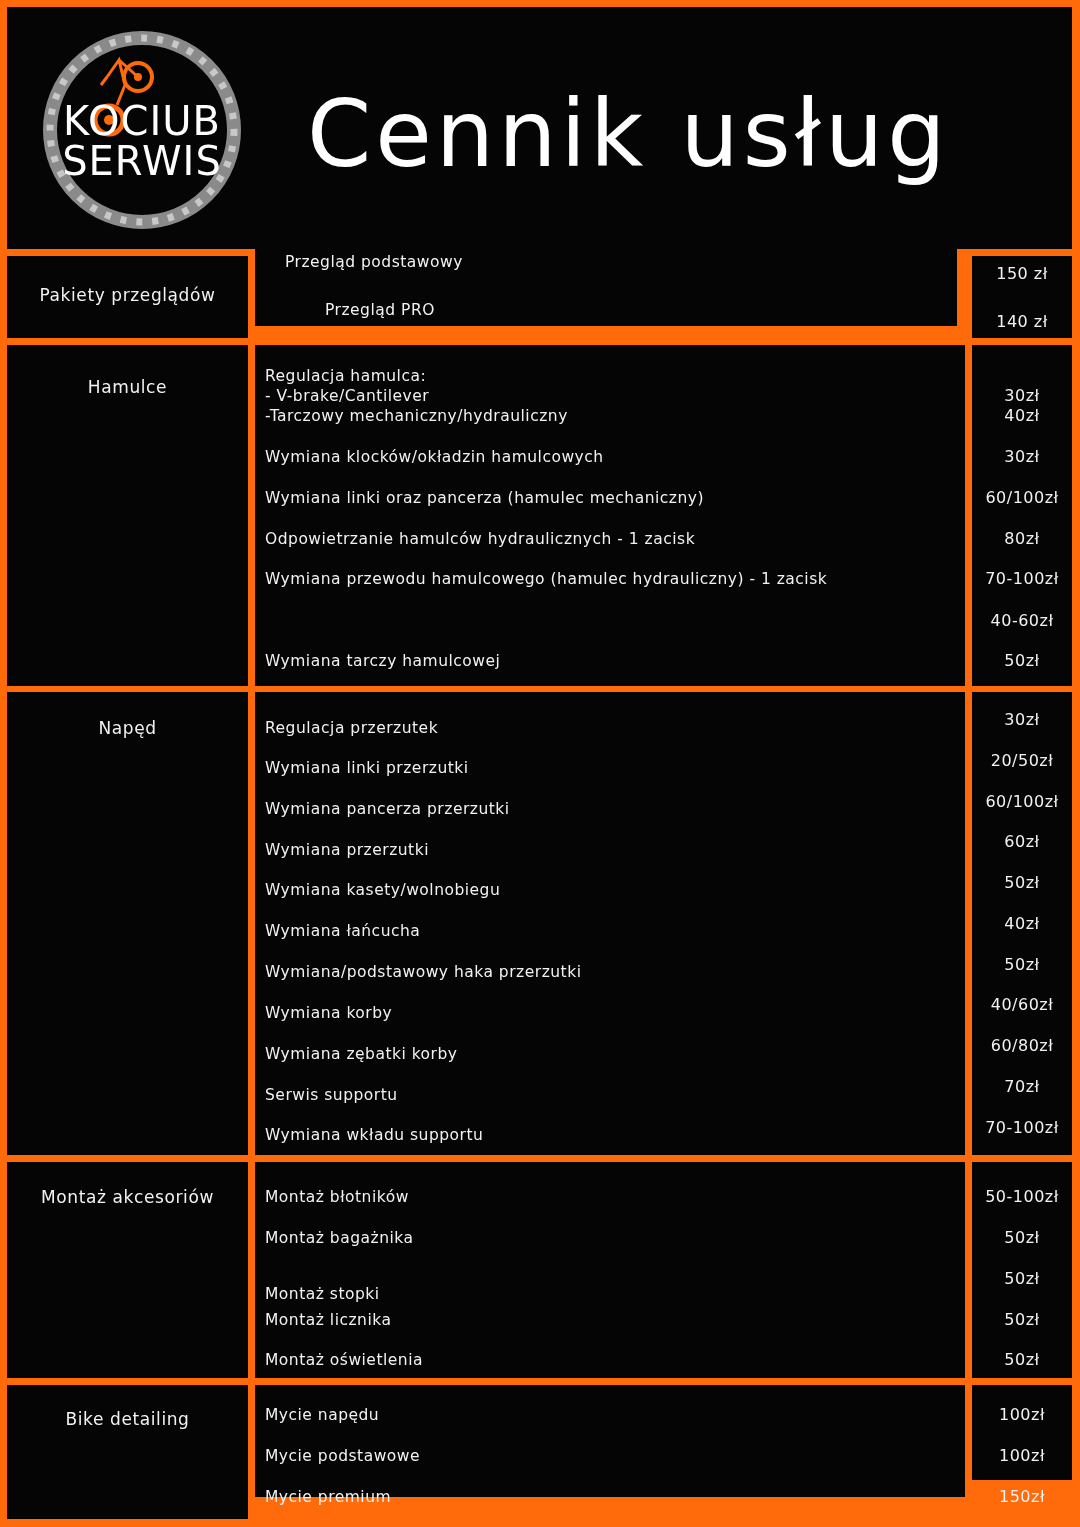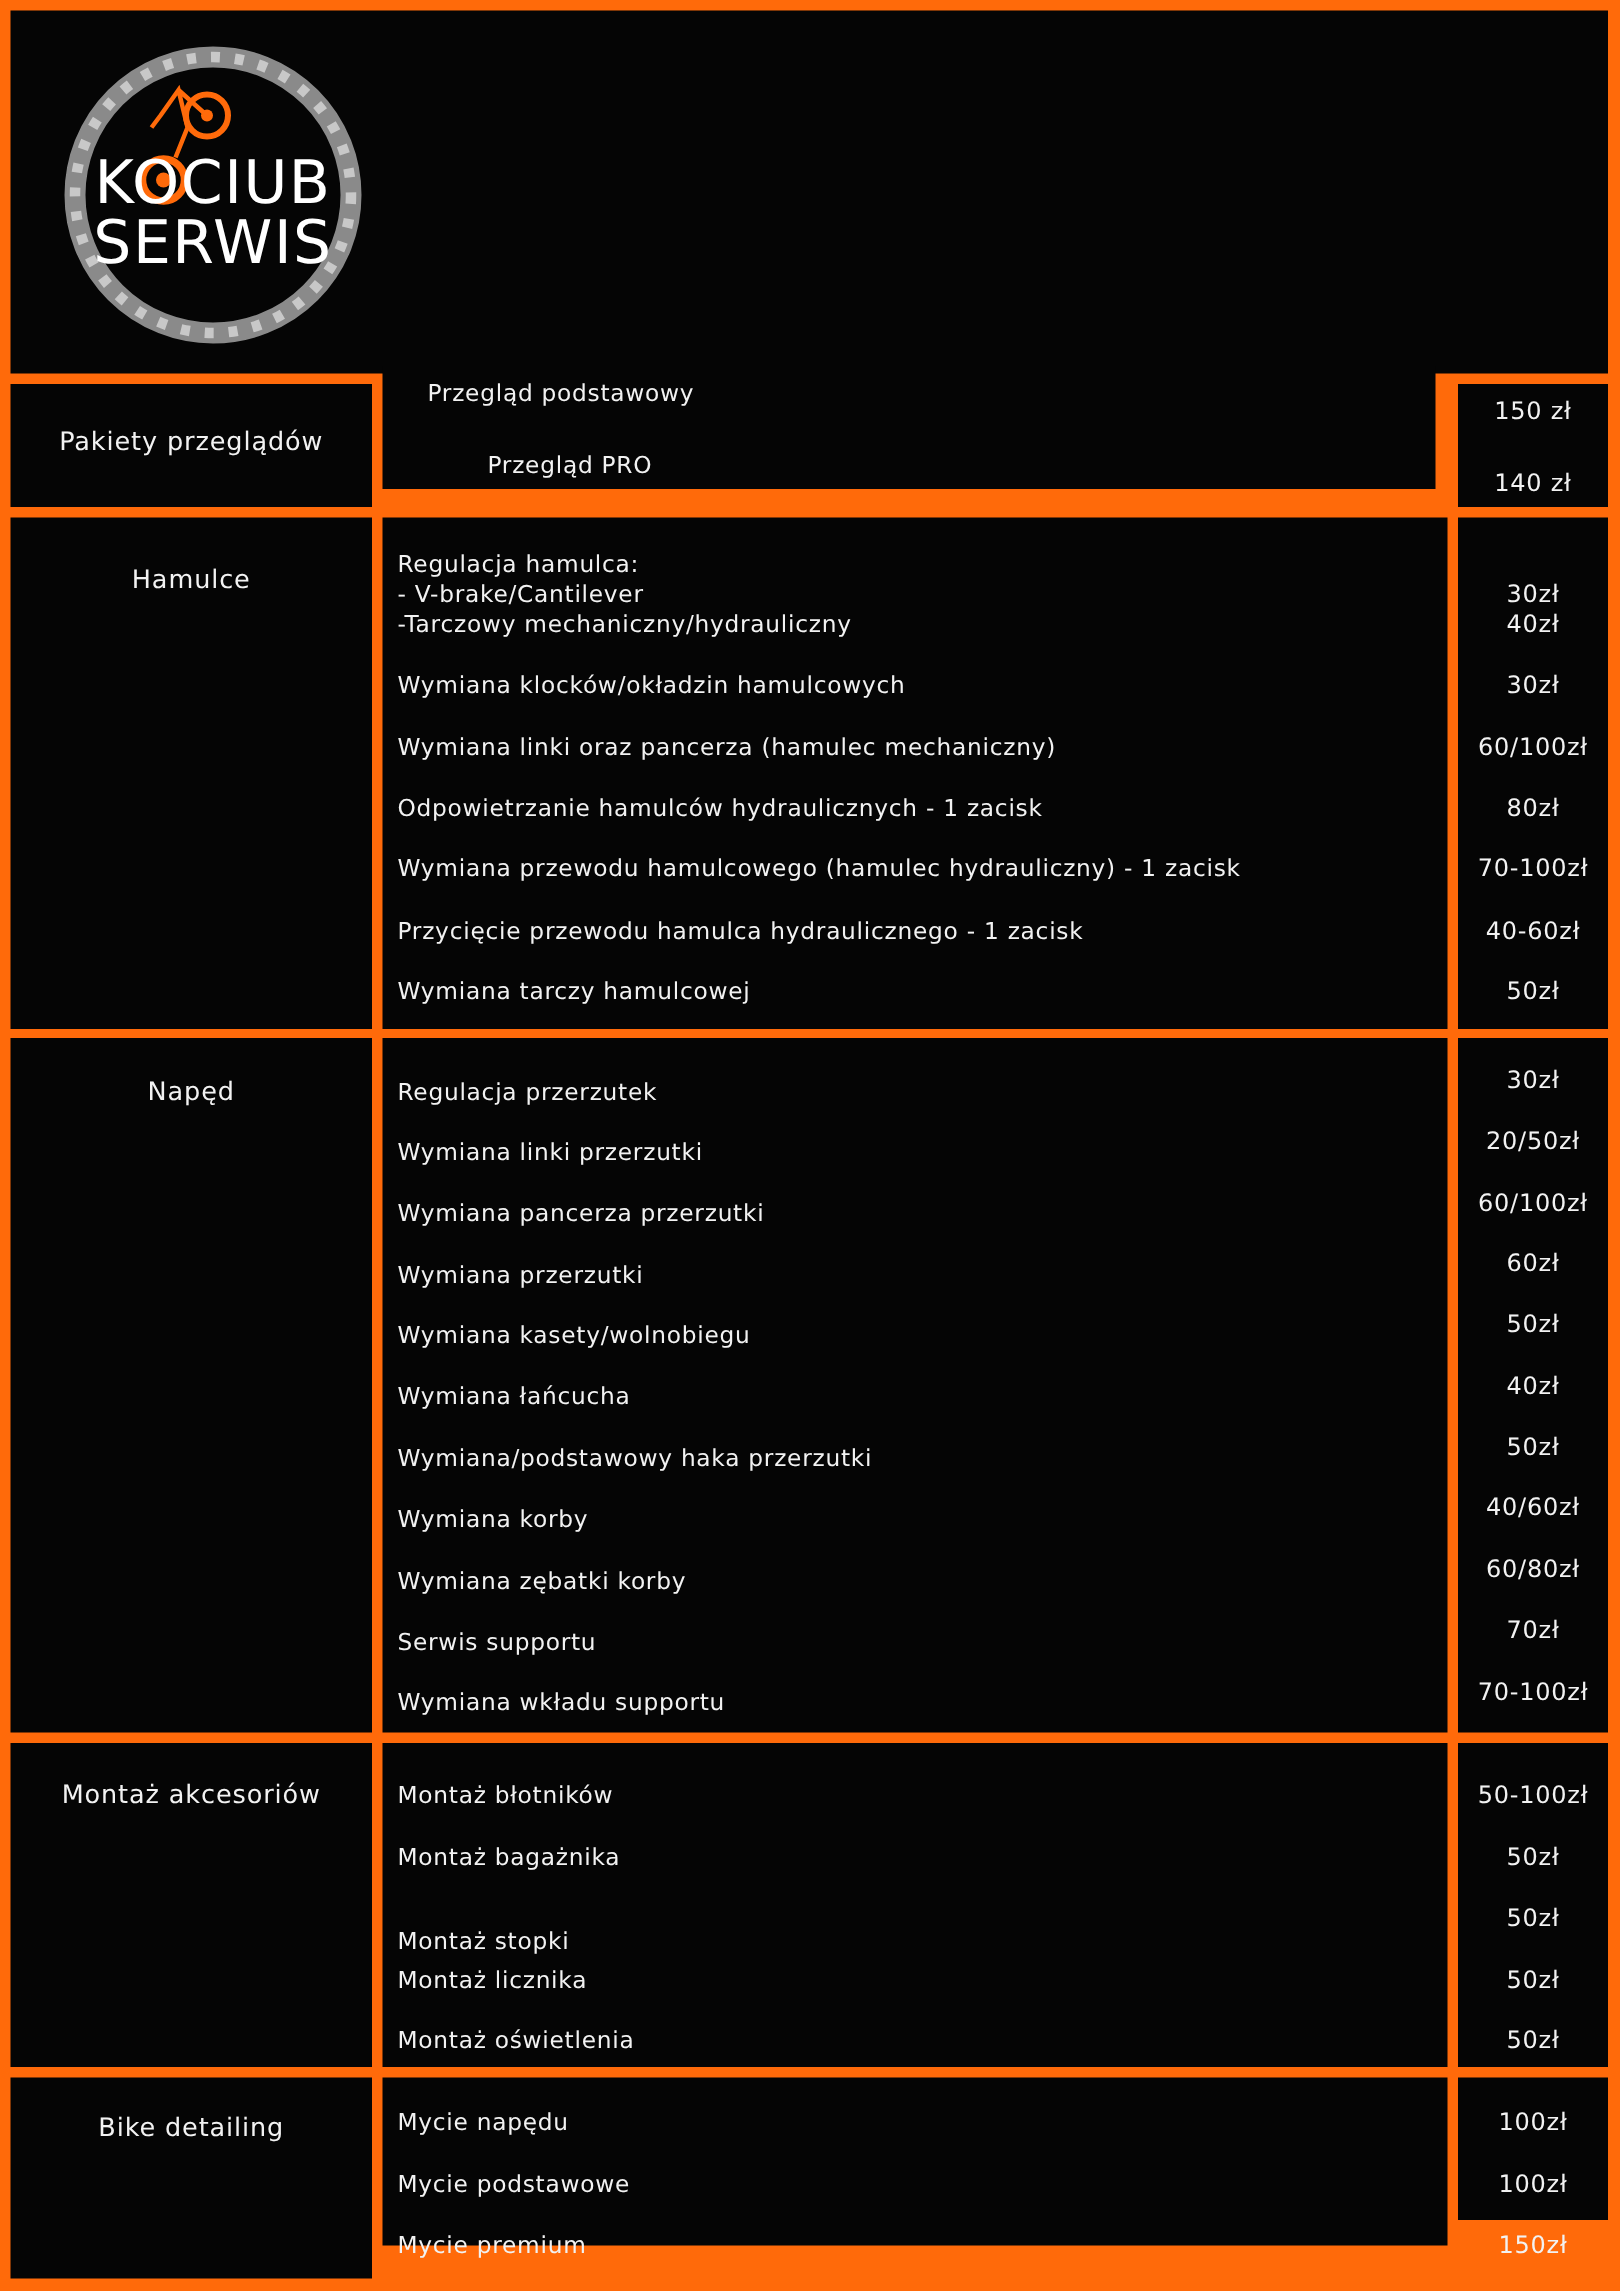--- a/index.html
+++ b/index.html
@@ -22,20 +22,21 @@
     <circle cx="105" cy="105" r="92" fill="none" stroke="#8a8a8a" stroke-width="14"></circle>
     <circle cx="105" cy="105" r="92" fill="none" stroke="#c8c8c8" stroke-width="7" stroke-dasharray="6 10"></circle>
     <circle cx="101" cy="52" r="14" fill="none" stroke="#ff6a0a" stroke-width="4"></circle>
     <circle cx="101" cy="52" r="4" fill="#ff6a0a"></circle>
     <path d="M70 52 L82 35 L88 60 L80 80 M82 35 L101 52 M70 52 L64 60" stroke="#ff6a0a" stroke-width="3" fill="none"></path>
     <circle cx="72" cy="95" r="14" fill="none" stroke="#ff6a0a" stroke-width="5"></circle>
     <circle cx="72" cy="95" r="5" fill="#ff6a0a"></circle>
     <text x="105" y="110" text-anchor="middle" fill="#ffffff" font-size="40" font-family="DejaVu Sans, sans-serif" letter-spacing="1">KOCIUB</text>
     <text x="105" y="150" text-anchor="middle" fill="#ffffff" font-size="40" font-family="DejaVu Sans, sans-serif" letter-spacing="1">SERWIS</text>
   </svg>
+  <div class="title">Cennik usług</div>
 </div>
 
 <div class="cell" style="left:7px; top:256px; width:241px; height:82px;">
   <div class="cat" style="margin-top:29px;">Pakiety przeglądów</div>
 </div>
 <div class="cell" style="left:255px; top:244px; width:702px; height:82px;">
   <div class="item" style="left:30px; top:8px;">Przegląd podstawowy</div>
   <div class="item" style="left:70px; top:56px;">Przegląd PRO</div>
 </div>
 <div class="cell" style="left:972px; top:256px; width:100px; height:82px;">
@@ -47,21 +48,20 @@
   <div class="cat" style="margin-top:32px;">Hamulce</div>
 </div>
 <div class="cell" style="left:255px; top:345px; width:710px; height:341px;">
   <div class="item" style="top:21px;">Regulacja hamulca:</div>
   <div class="item" style="top:41px;">- V-brake/Cantilever</div>
   <div class="item" style="top:61px;">-Tarczowy mechaniczny/hydrauliczny</div>
   <div class="item" style="top:102px;">Wymiana klocków/okładzin hamulcowych</div>
   <div class="item" style="top:143px;">Wymiana linki oraz pancerza (hamulec mechaniczny)</div>
   <div class="item" style="top:184px;">Odpowietrzanie hamulców hydraulicznych - 1 zacisk</div>
   <div class="item" style="top:224px;">Wymiana przewodu hamulcowego (hamulec hydrauliczny) - 1 zacisk</div>
-  <div class="item" style="top:266px;">Przycięcie przewodu hamulca hydraulicznego -  1 zacisk</div>
   <div class="item" style="top:306px;">Wymiana tarczy hamulcowej</div>
 </div>
 <div class="cell" style="left:972px; top:345px; width:100px; height:341px;">
   <div class="price" style="top:41px;">30zł</div>
   <div class="price" style="top:61px;">40zł</div>
   <div class="price" style="top:102px;">30zł</div>
   <div class="price" style="top:143px;">60/100zł</div>
   <div class="price" style="top:184px;">80zł</div>
   <div class="price" style="top:224px;">70-100zł</div>
   <div class="price" style="top:266px;">40-60zł</div>

